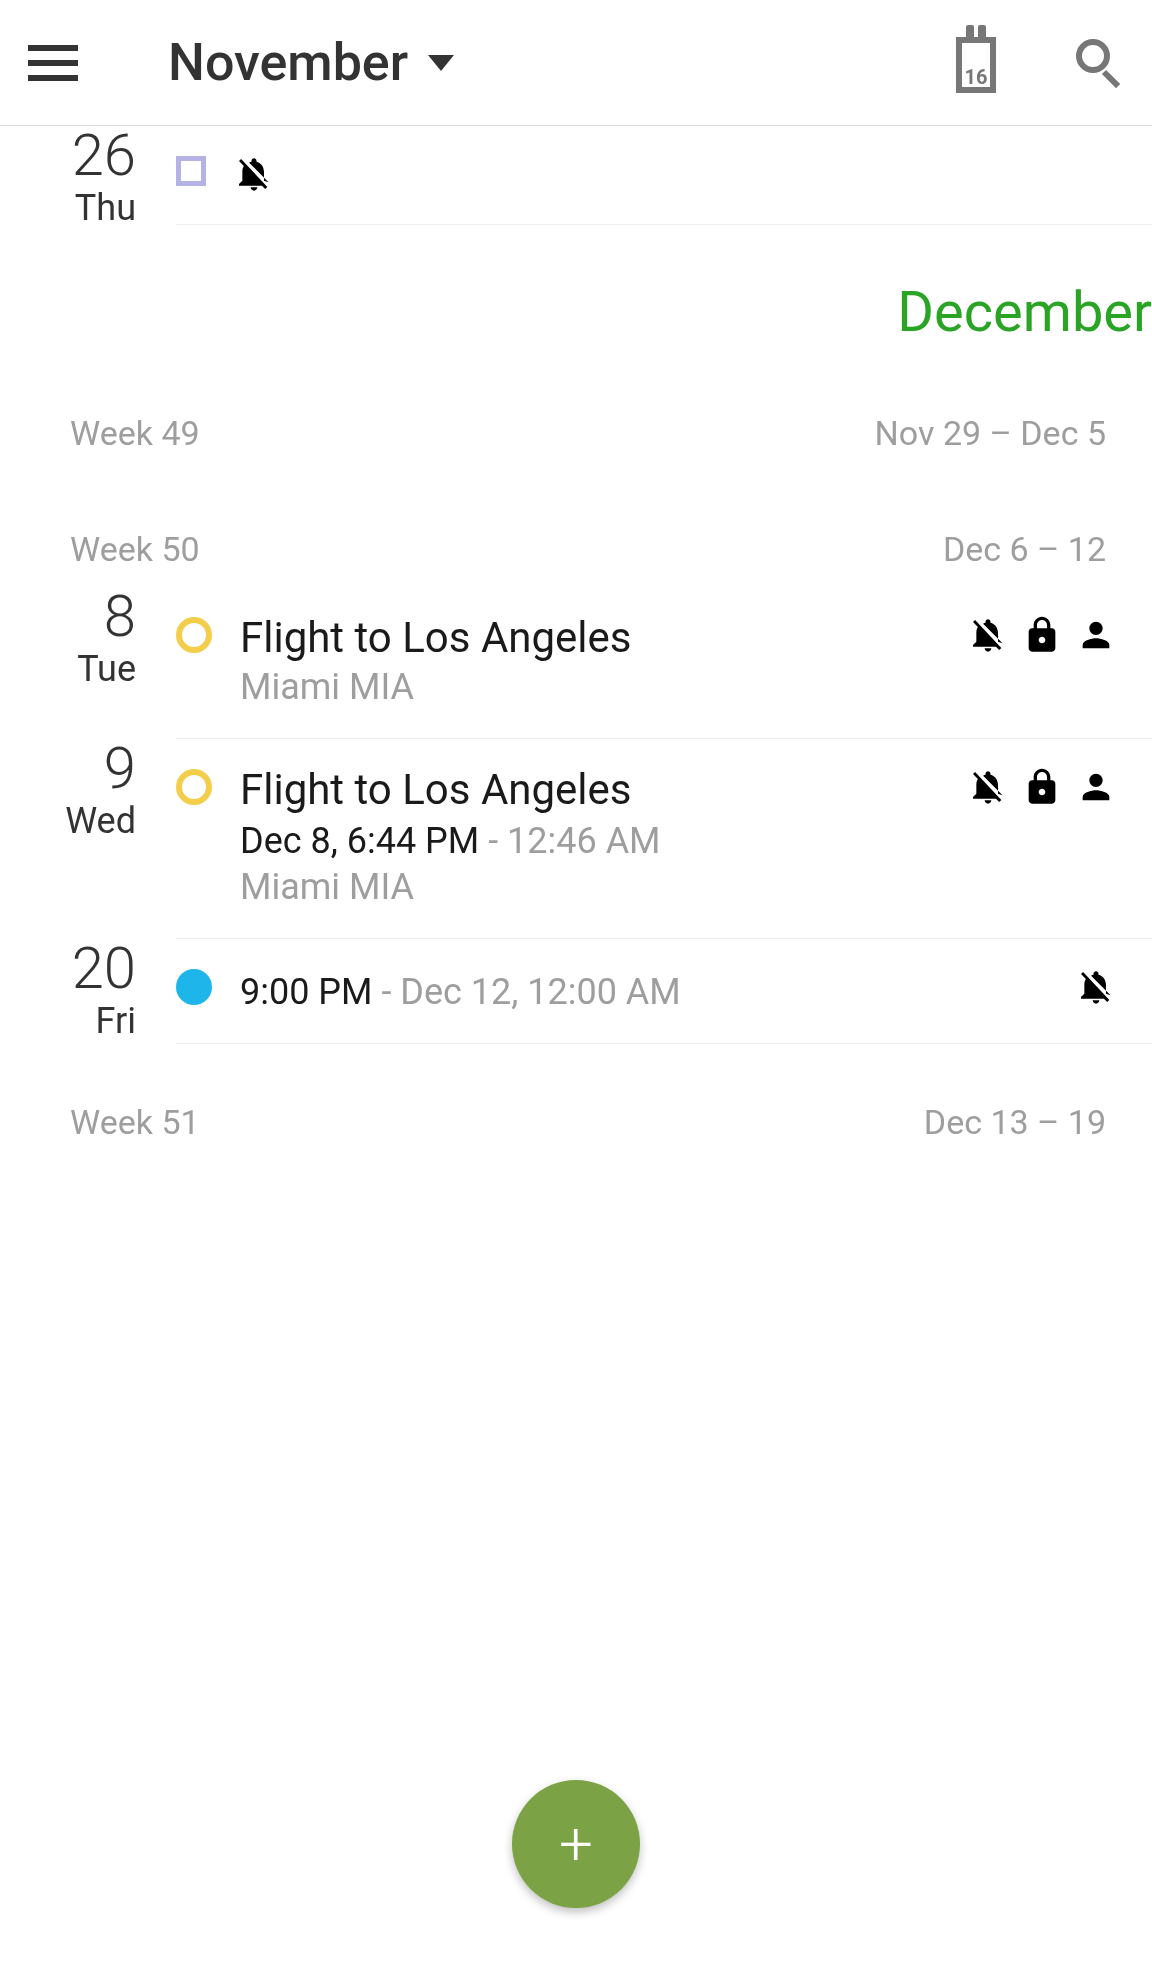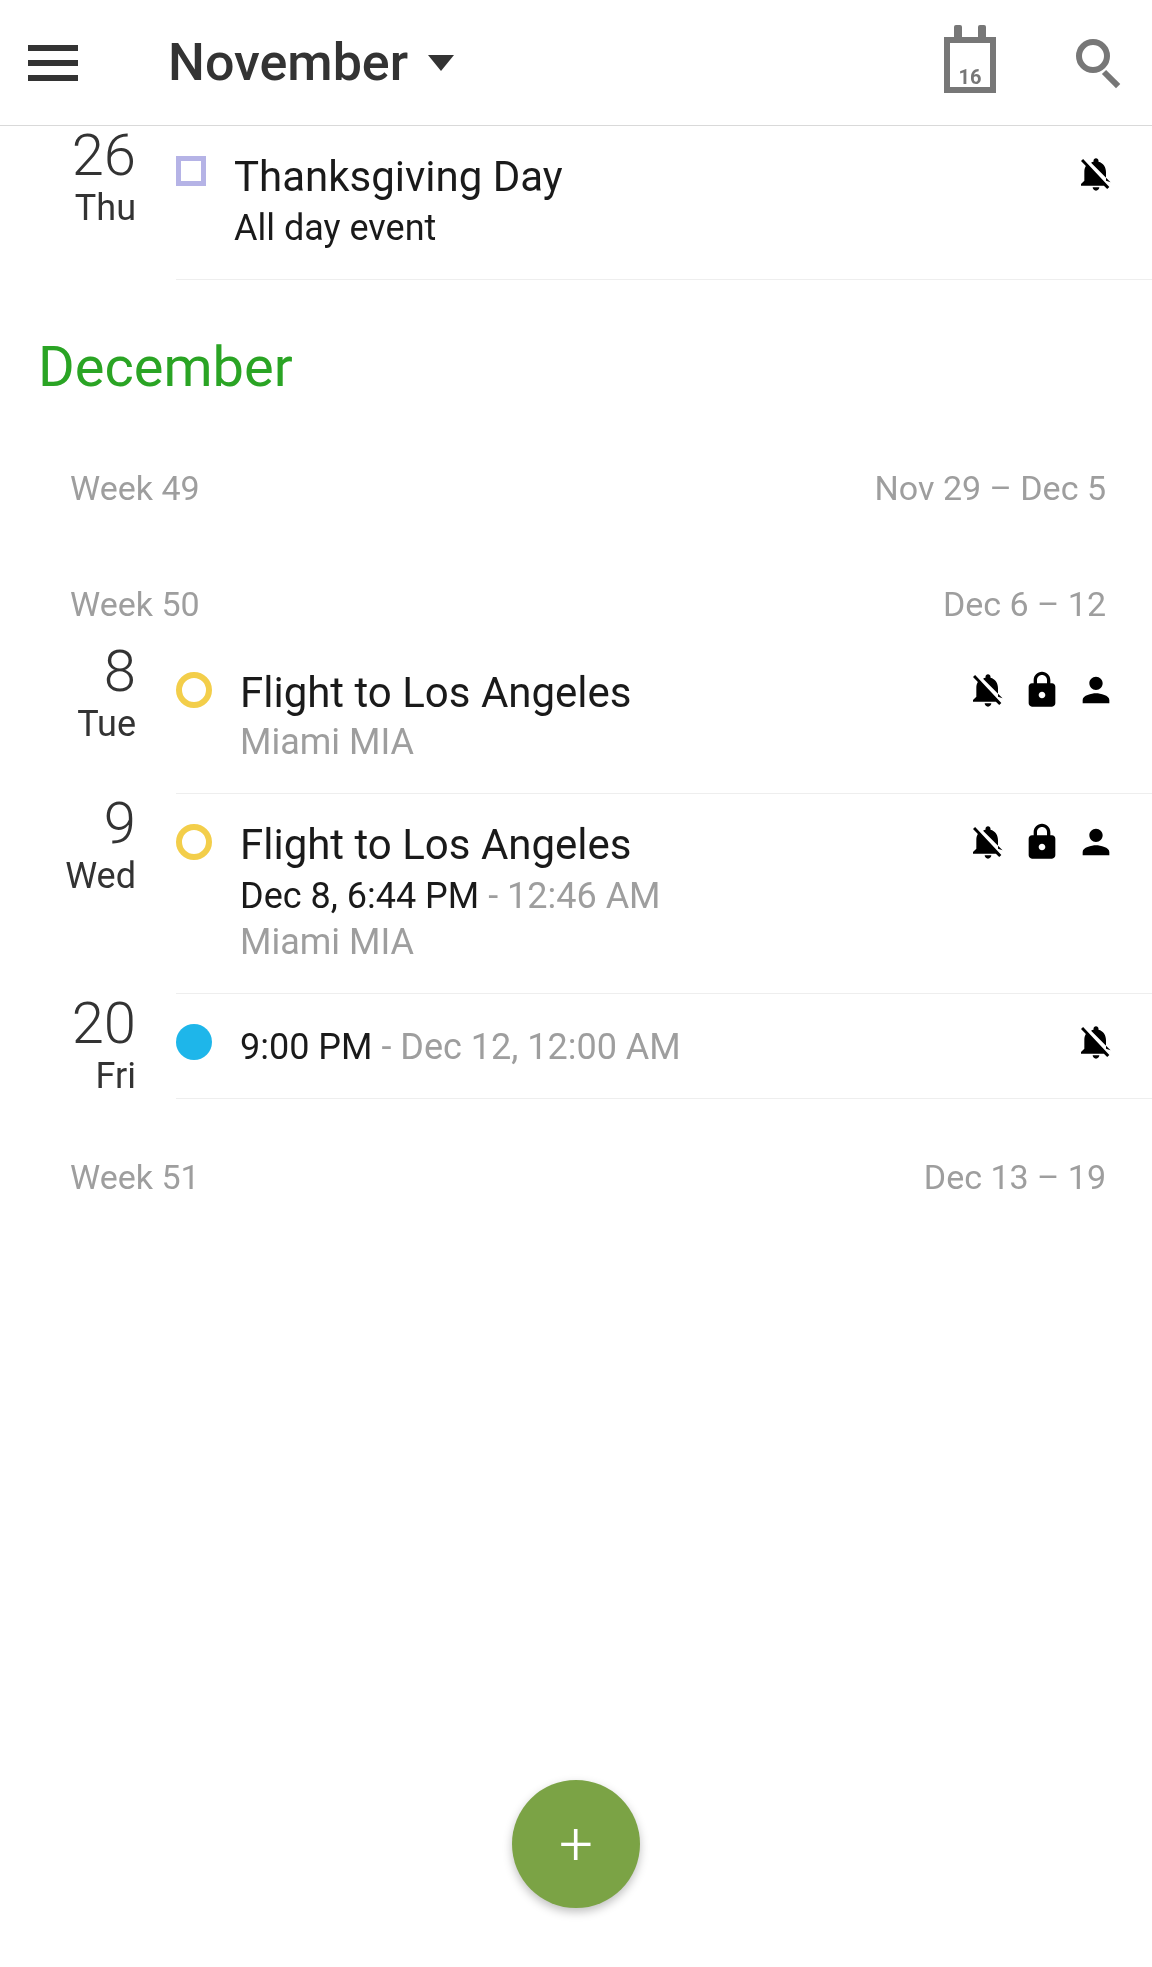--- a/index.html
+++ b/index.html
@@ -13,21 +13,21 @@
     display: flex;
     align-items: center;
     padding: 0 28px;
   }
   .hamburger { width: 50px; height: 36px; display:flex; flex-direction:column; justify-content:space-between; cursor:pointer;}
   .hamburger span { display:block; height:6px; background:#333; }
   .month-select { margin-left: 90px; display:flex; align-items:center; cursor:pointer; }
   .month-select .mlabel { font-size:52px; font-weight:500; color:#333; }
   .month-select .chev { width:0;height:0;border-left:13px solid transparent;border-right:13px solid transparent;border-top:16px solid #333; margin-left:20px;}
   .hspace { flex:1; }
-  .cal-icon { width:52px; height:60px; position:relative; margin-right:80px; cursor:pointer; }
+  .cal-icon { width:40px; height:60px; position:relative; margin-right:80px; cursor:pointer; }
   .cal-icon .tab1,.cal-icon .tab2{position:absolute;top:-8px;width:8px;height:14px;background:#777;border-radius:2px;}
   .cal-icon .tab1{left:10px;} .cal-icon .tab2{right:10px;}
   .cal-icon .box{position:absolute;inset:0;top:4px;border:6px solid #777;}
   .cal-icon .num{position:absolute;left:0;right:0;bottom:4px;text-align:center;font-size:20px;font-weight:700;color:#777;}
   .search-icon { width:48px;height:48px;position:relative; cursor:pointer;}
   .search-icon .circ{position:absolute;left:0;top:0;width:34px;height:34px;border:6px solid #777;border-radius:50%;}
   .search-icon .hand{position:absolute;left:28px;top:30px;width:20px;height:6px;background:#777;transform:rotate(45deg);transform-origin:left center;}
 
   
   .content { padding: 0; }
@@ -61,21 +61,21 @@
   .etitle { font-size:42px; font-weight:400; color:#1a1a1a; }
   .etime { font-size:36px; color:#1a1a1a; margin-top:6px;}
   .etime .sep { color:#9e9e9e; }
   .etime .tail { color:#9e9e9e; }
   .eloc { font-size:36px; color:#9e9e9e; margin-top:4px;}
 
   .eicons { display:flex; gap:14px; align-items:flex-start; padding-top:2px;}
   .ico { width:40px;height:40px; color:#000; }
 
   
-  .month-heading { font-size:56px; color:#2aa424; font-weight:400; padding: 54px 0 10px 38px; }
+  .month-heading { font-size:56px; color:#2aa424; font-weight:400; padding: 54px 0 10px 86px; text-align: right; }
 
   
   .week-row { display:flex; justify-content:space-between; padding: 58px 46px 18px 70px; font-size:34px; color:#9e9e9e;}
 
   
   .fab {
     position:absolute;
     left:50%; transform:translateX(-50%);
     top: 1780px;
     width:128px;height:128px;border-radius:50%;
@@ -116,24 +116,20 @@
 
 <div class="content" id="content">
     <div class="event-outer">
       <div class="datecol">
         <div class="daynum">26</div>
         <div class="dayabbr">Thu</div>
       </div>
       <div class="event-row first">
         <div class="event-body">
           <div class="marker square"></div>
-          <div class="etexts">
-            <div class="etitle">Thanksgiving Day</div>
-            <div class="etime">All day event</div>
-          </div>
           <div class="eicons">
             <svg class="ico" viewBox="0 0 24 24">
               <path fill="currentColor" d="M12 22c1.1 0 2-.9 2-2h-4c0 1.1.9 2 2 2zM18 16v-5c0-3.07-1.64-5.64-4.5-6.32V4c0-.83-.67-1.5-1.5-1.5S10.5 3.17 10.5 4v.68c-.51.12-.99.3-1.44.53L20.73 16.9 18 16zM4.27 3L3 4.27l2.92 2.92C5.34 8.16 5 9.29 5 10.5V16l-2 2v1h13.73l2 2L20 19.73 4.27 3z"></path>
             </svg>
           </div>
         </div>
       </div>
     </div>
     <div class="month-heading">December</div>
     <div class="week-row">

